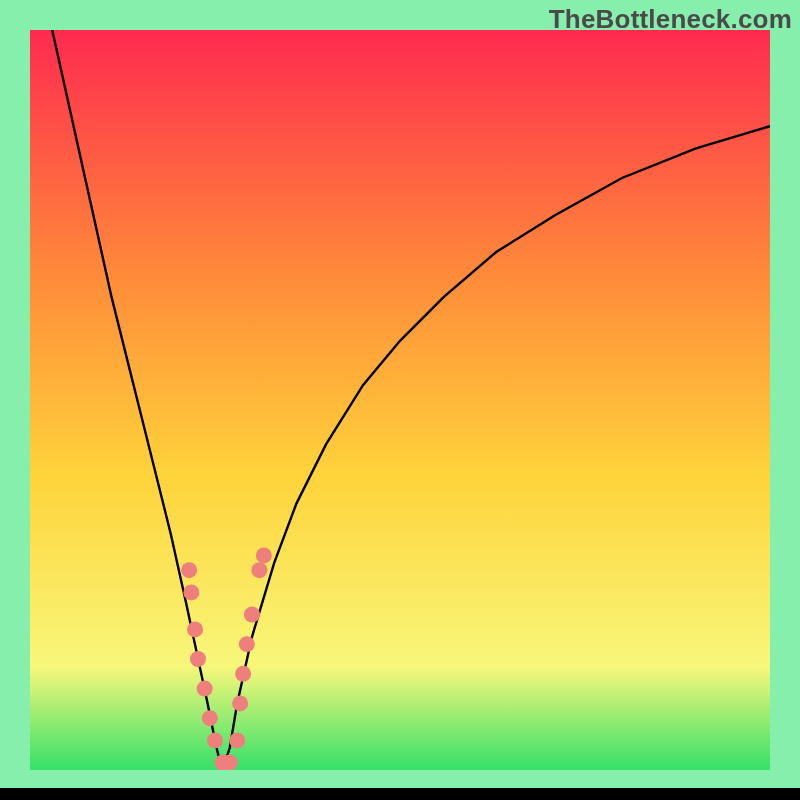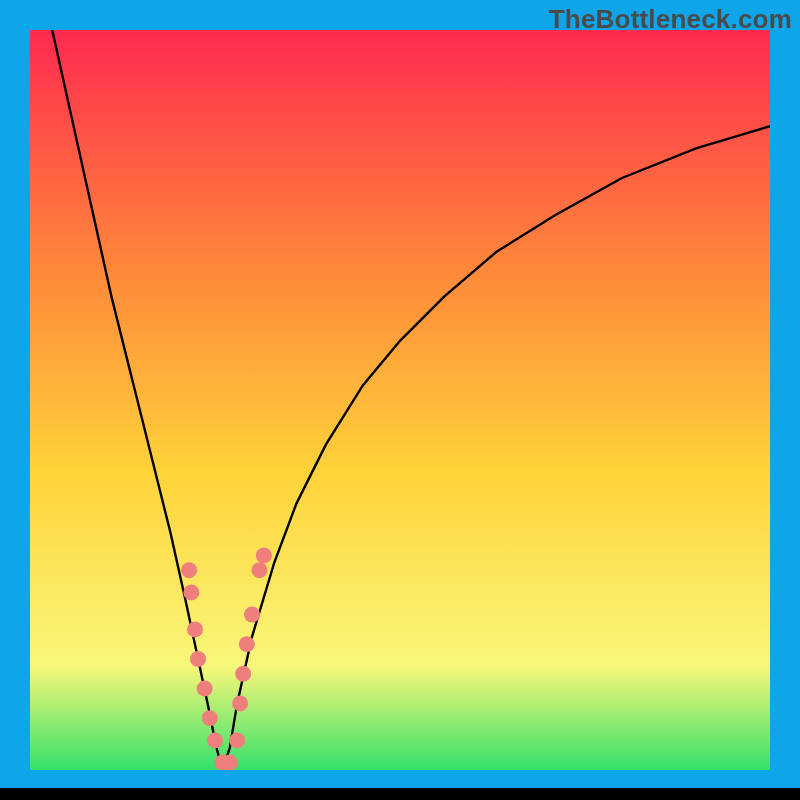--- a/index.html
+++ b/index.html
@@ -9,21 +9,21 @@
     height: 800px;
     overflow: hidden;
     background: #000;
     font-family: Arial, Helvetica, sans-serif;
   }
   .frame {
     position: absolute;
     top: 0; left: 0;
     width: 800px;
     height: 788px;
-    background: #0ea5e9;
+    background: #86efac;
   }
   .plot {
     position: absolute;
     top: 30px;
     left: 30px;
     width: 740px;
     height: 740px;
     overflow: hidden;
   }
   .watermark {

